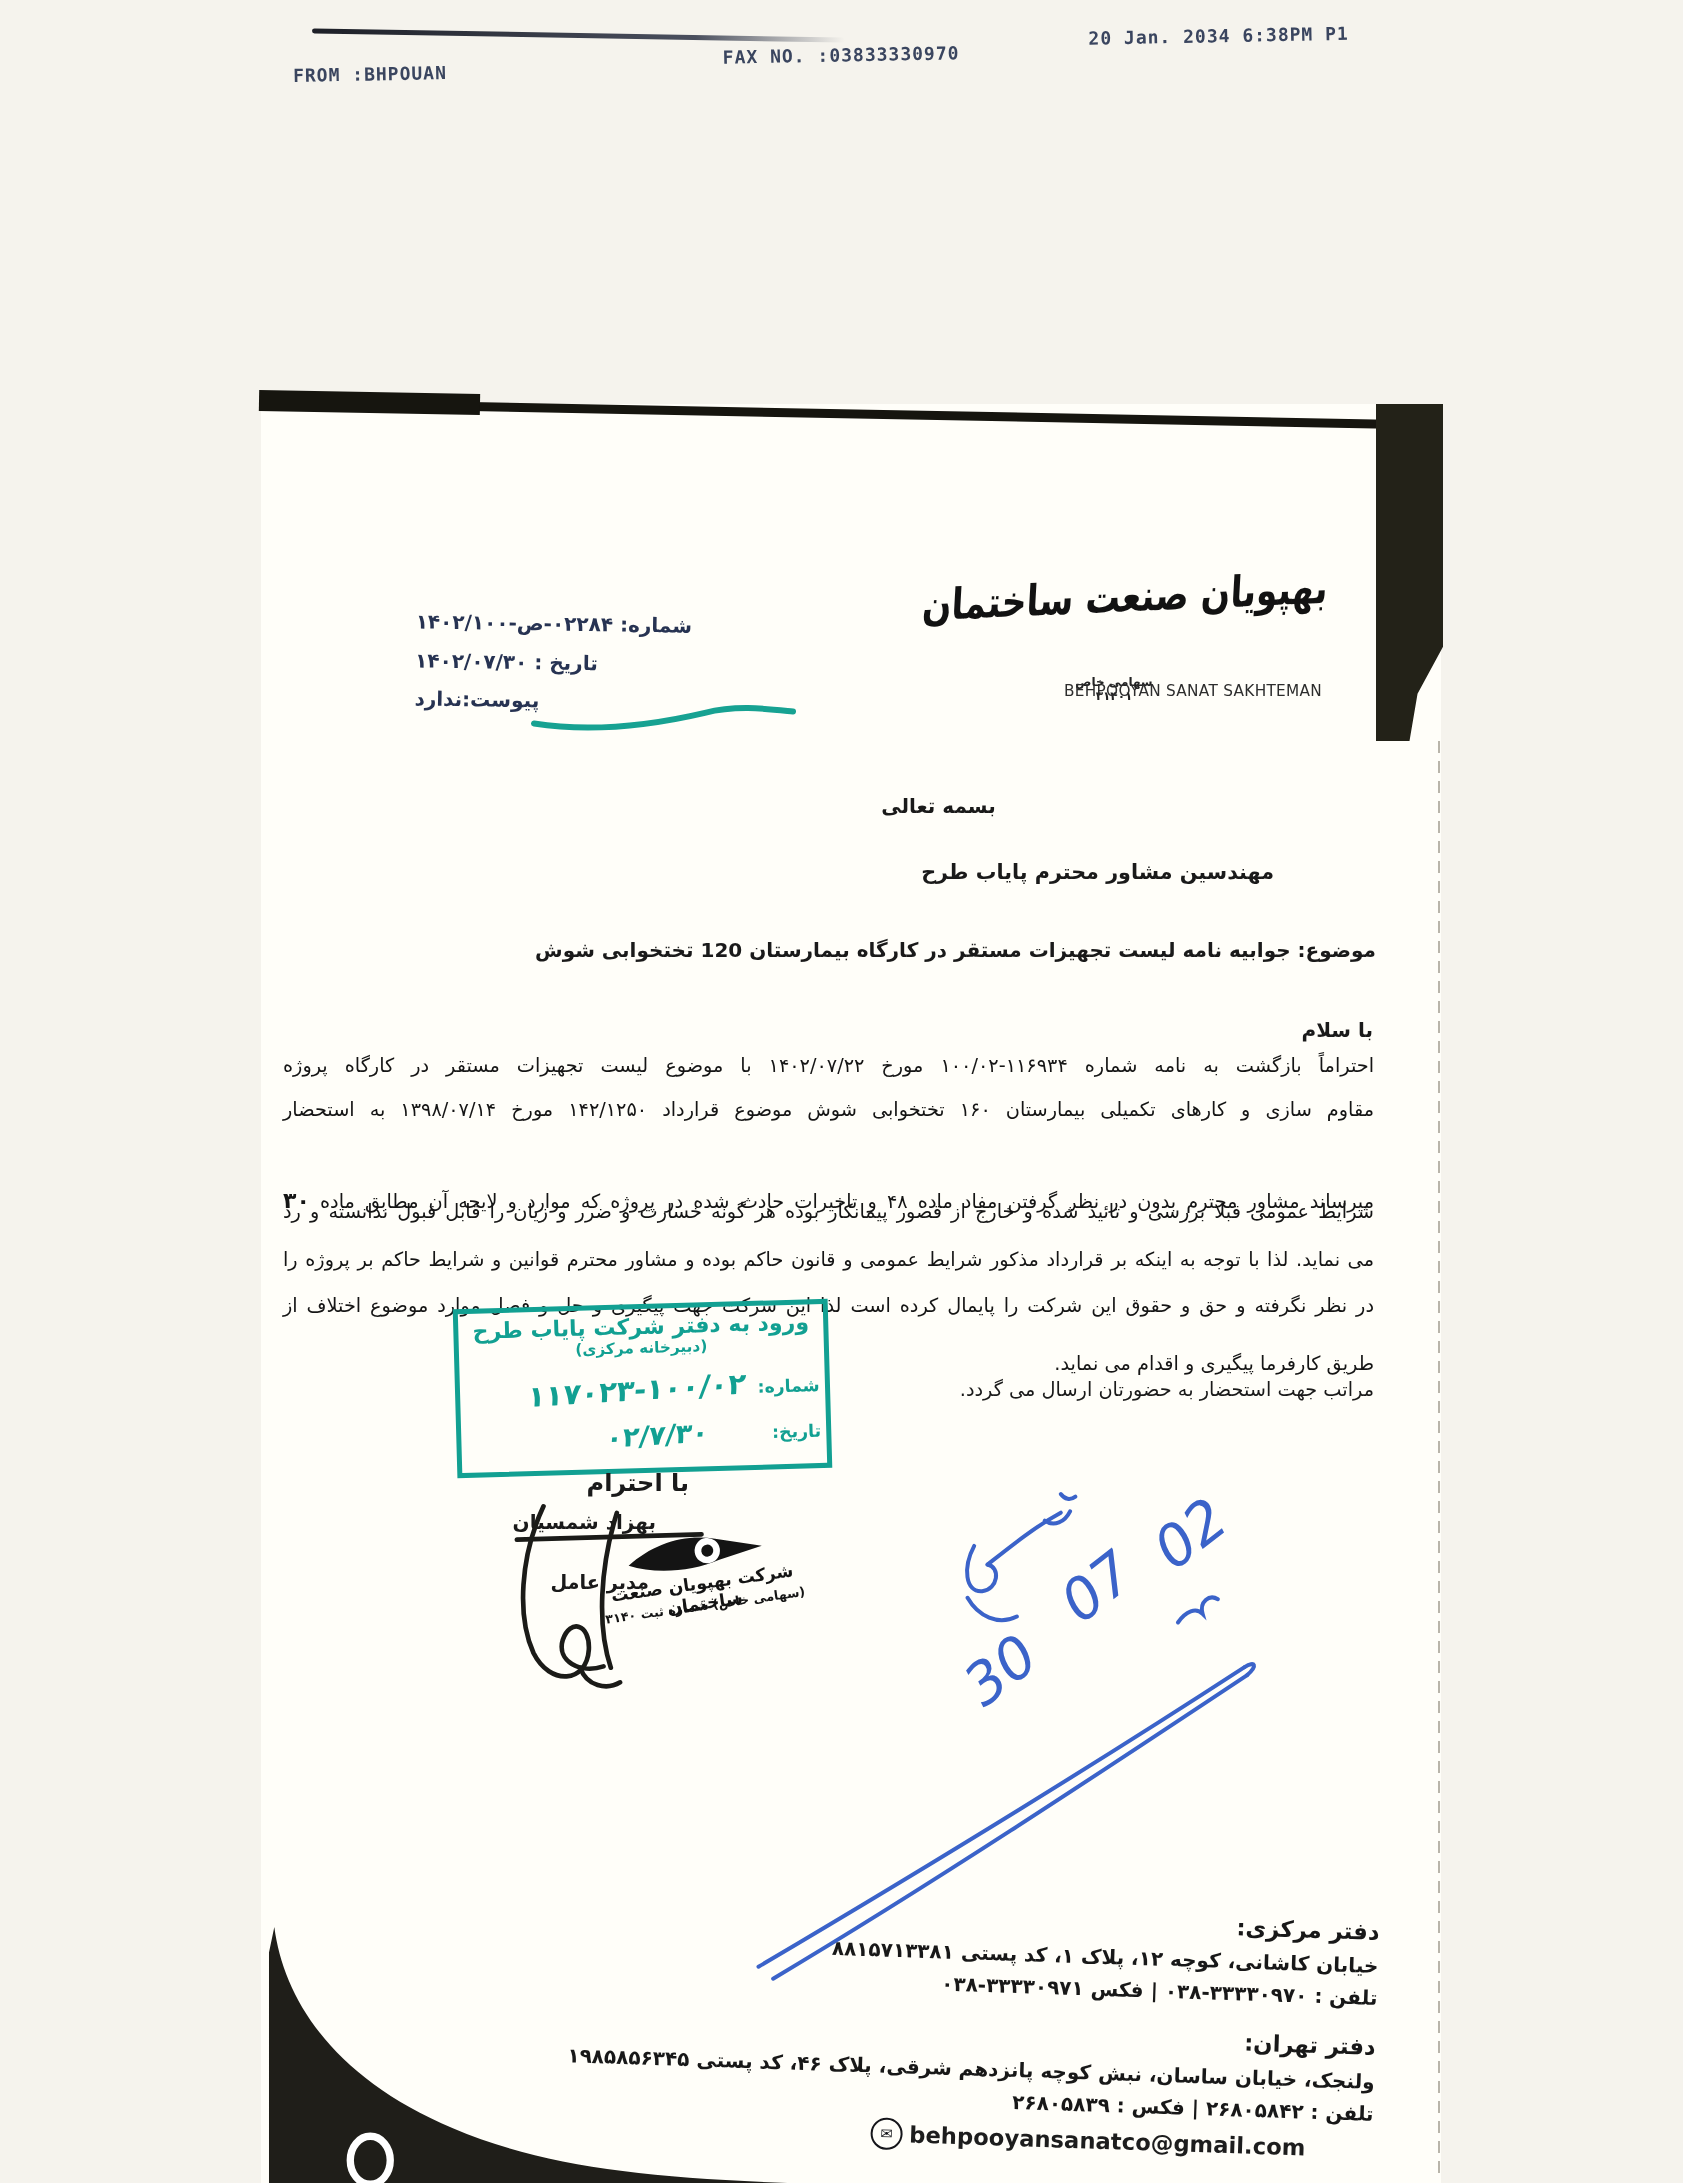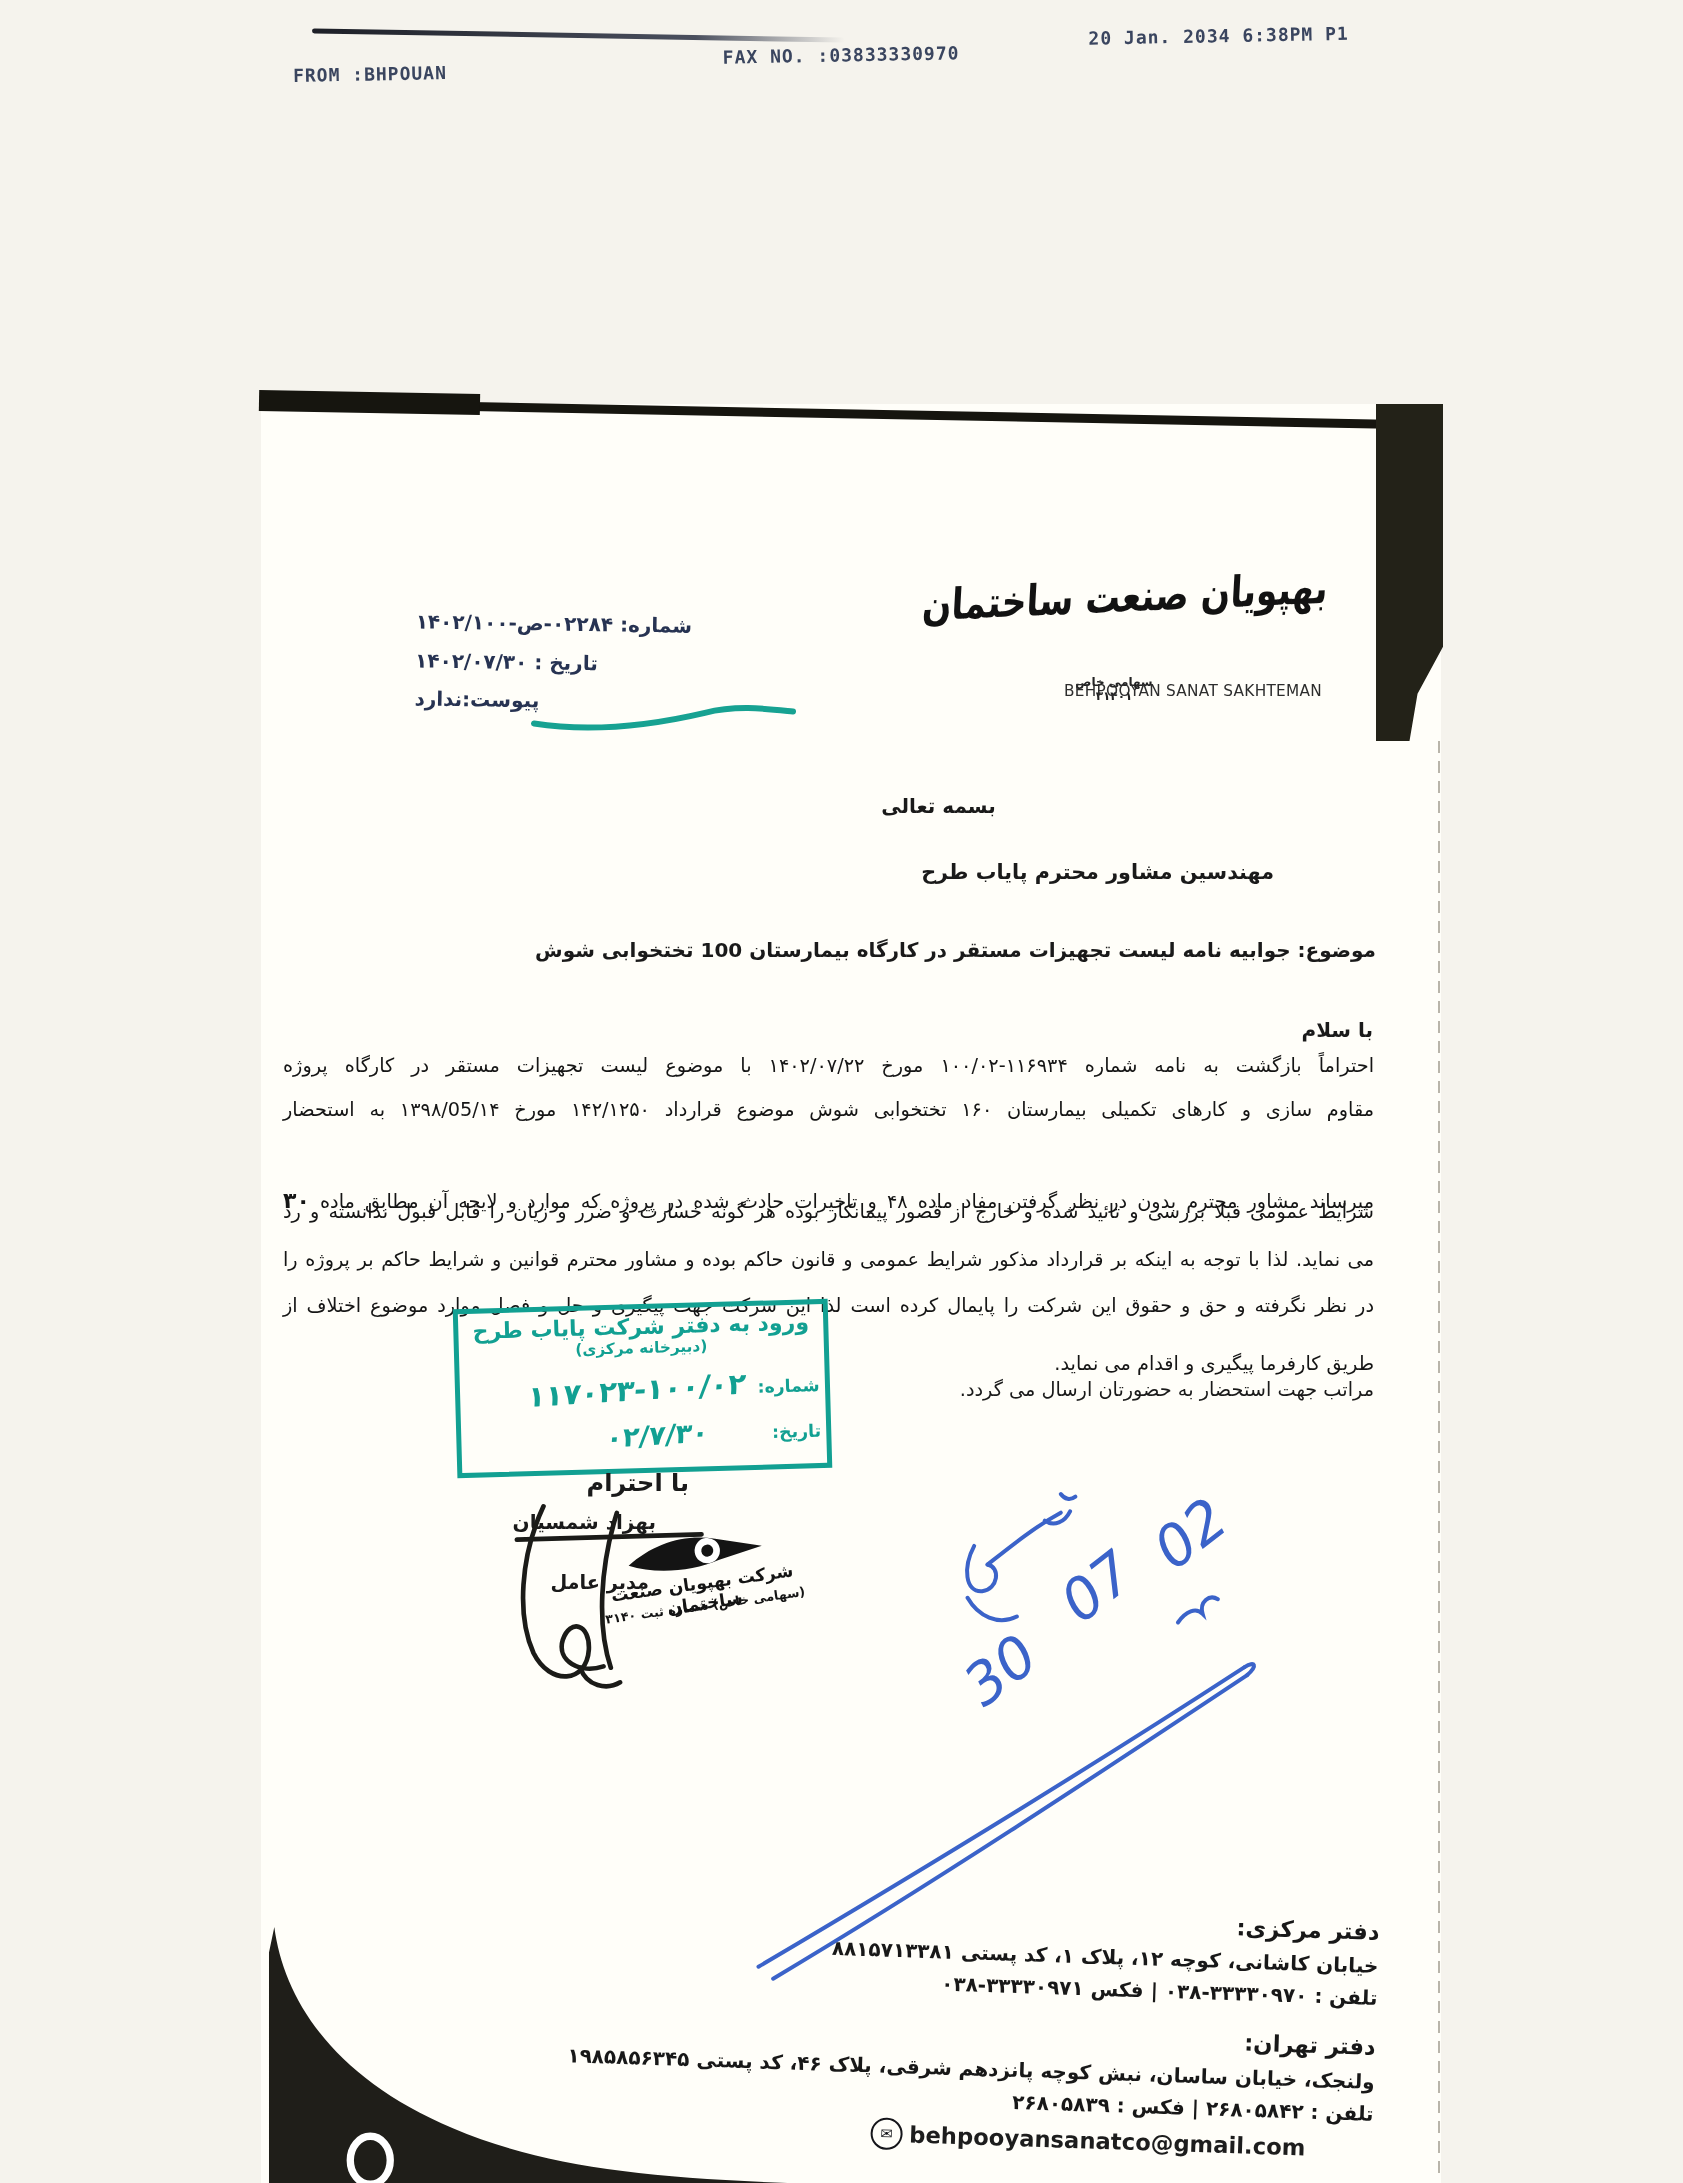--- a/index.html
+++ b/index.html
@@ -100,25 +100,25 @@
     <div>شماره: ۰۲۲۸۴-ص-۱۴۰۲/۱۰۰</div>
     <div>تاریخ : ۱۴۰۲/۰۷/۳۰</div>
     <div>پیوست:ندارد</div>
   </div>
   <svg style="left:530px;top:698px;" width="267" height="37" viewBox="0 0 400 55">
     <path d="M6,38 C95,52 185,40 262,22 C310,10 355,16 394,20" fill="none" stroke="#17a292" stroke-width="9" stroke-linecap="round"></path>
   </svg>
 
   <div class="abs besmeh fa">بسمه تعالی</div>
   <div class="abs addressee fa">مهندسین مشاور محترم پایاب طرح</div>
-  <div class="abs subject fa">موضوع: جوابیه نامه لیست تجهیزات مستقر در کارگاه بیمارستان 100 تختخوابی شوش</div>
+  <div class="abs subject fa">موضوع: جوابیه نامه لیست تجهیزات مستقر در کارگاه بیمارستان 120 تختخوابی شوش</div>
   <div class="abs salut fa">با سلام</div>
 
   <div class="abs body-line fa" style="top:1054px;">احتراماً بازگشت به نامه شماره ۱۱۶۹۳۴-۱۰۰/۰۲ مورخ ۱۴۰۲/۰۷/۲۲ با موضوع لیست تجهیزات مستقر در کارگاه پروژه</div>
-  <div class="abs body-line fa" style="top:1098px;">مقاوم سازی و کارهای تکمیلی بیمارستان ۱۶۰ تختخوابی شوش موضوع قرارداد ۱۴۲/۱۲۵۰ مورخ ۱۳۹۸/05/۱۴ به استحضار</div>
+  <div class="abs body-line fa" style="top:1098px;">مقاوم سازی و کارهای تکمیلی بیمارستان ۱۶۰ تختخوابی شوش موضوع قرارداد ۱۴۲/۱۲۵۰ مورخ ۱۳۹۸/۰۷/۱۴ به استحضار</div>
   <div class="abs body-line fa" style="top:1152px;margin-top:36px;"><span>میرساند مشاور محترم بدون در نظر گرفتن مفاد ماده ۴۸ و تاخیرات حادث شده در پروژه که موارد و لایحه آن مطابق ماده</span> <b class="b40">۳۰</b></div>
   <div class="abs body-line fa" style="top:1200px;">شرایط عمومی قبلا بررسی و تائید شده و خارج از قصور پیمانکار بوده هر گونه خسارت و ضرر و زیان را قابل قبول ندانسته و رد</div>
   <div class="abs body-line fa" style="top:1248px;">می نماید. لذا با توجه به اینکه بر قرارداد مذکور شرایط عمومی و قانون حاکم بوده و مشاور محترم قوانین و شرایط حاکم بر پروژه را</div>
   <div class="abs body-line fa" style="top:1294px;">در نظر نگرفته و حق و حقوق این شرکت را پایمال کرده است لذا این شرکت جهت پیگیری و حل و فصل موارد موضوع اختلاف از</div>
   <div class="abs body-line short fa" style="top:1336px;margin-top:16px;">طریق کارفرما پیگیری و اقدام می نماید.</div>
   <div class="abs closing fa">مراتب جهت استحضار به حضورتان ارسال می گردد.</div>
 
   <div class="abs entry-stamp fa">
     <div class="es-title">ورود به دفتر شرکت پایاب طرح</div>
     <div class="es-sub">(دبیرخانه مرکزی)</div>

